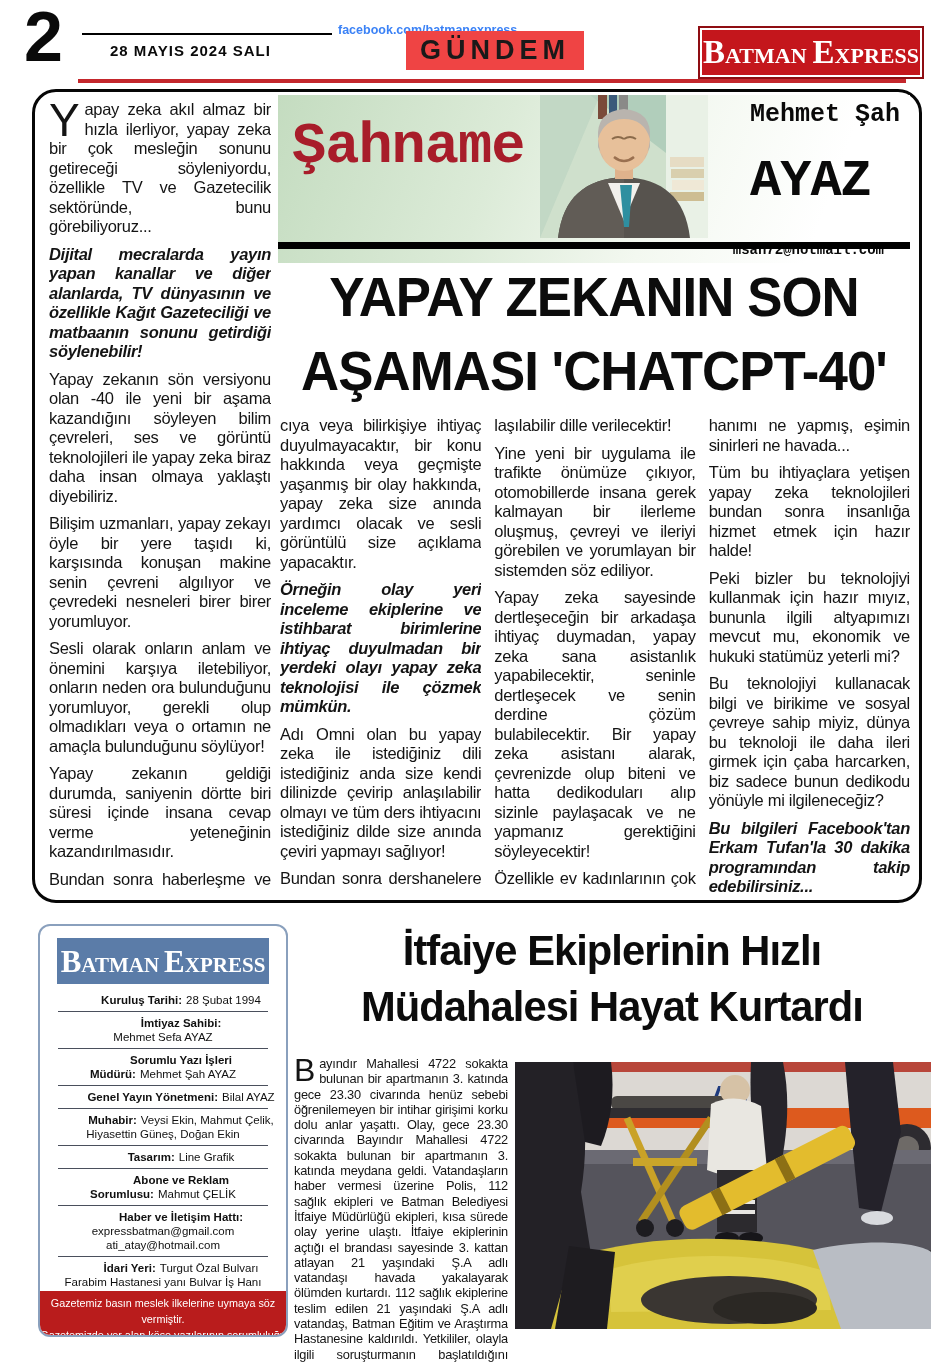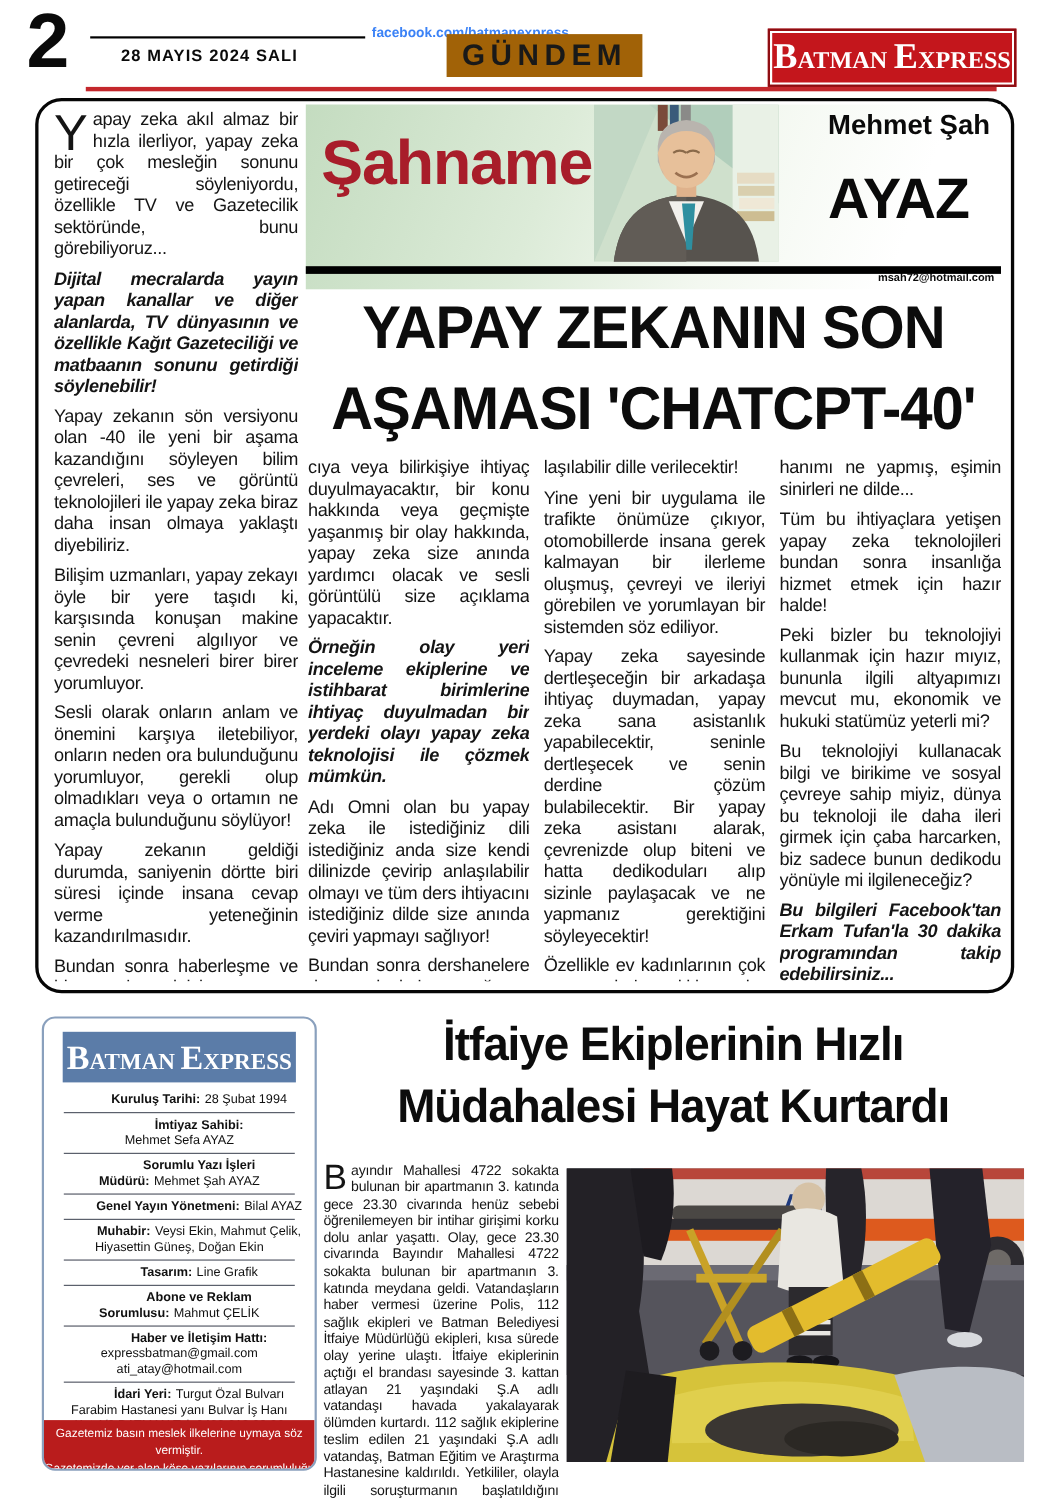--- a/index.html
+++ b/index.html
@@ -4,40 +4,40 @@
 <style>
   html,body{margin:0;padding:0;background:#ffffff;}
   #page{position:relative;width:951px;height:1364px;background:#ffffff;overflow:hidden;
         font-family:"Liberation Sans", sans-serif;color:#111;}
 
   
   .hdr-num{position:absolute;left:24px;top:2px;font-size:70px;font-weight:bold;line-height:1;color:#0a0a0a;}
   .hdr-rule-sm{position:absolute;left:82px;top:33px;width:250px;border-top:2.5px solid #000;}
   .hdr-fb{position:absolute;left:338px;top:23px;font-size:12.5px;font-weight:bold;color:#3b82f6;}
   .hdr-date{position:absolute;left:110px;top:42px;font-size:15px;font-weight:bold;letter-spacing:1px;color:#0a0a0a;}
-  .gundem{position:absolute;left:406px;top:31px;width:178px;height:39px;background:#a16207;
+  .gundem{position:absolute;left:406px;top:31px;width:178px;height:39px;background:#ef4444;
           display:flex;align-items:center;justify-content:center;font-size:27px;font-weight:600;
           letter-spacing:5px;color:#191919;}
   .logo-top{position:absolute;left:698px;top:26px;width:222px;height:49px;background:#c4161c;
             border:2px solid #8e0d12;box-shadow:inset 0 0 0 2px #ffffff;display:flex;align-items:center;
             justify-content:center;gap:6px;color:#fff;font-family:"Liberation Serif", serif;font-weight:bold;}
   .lw{display:inline-block;text-transform:uppercase;font-size:22px;line-height:1;}
   .lw::first-letter{font-size:33px;}
   .red-rule{position:absolute;left:78px;top:79px;width:828px;height:4px;background:#c4272c;}
 
   
   .sah-box{position:absolute;left:32px;top:89px;width:884px;height:808px;border:3px solid #060606;border-radius:24px;}
   .banner{position:absolute;left:243px;top:3px;width:632px;height:168px;overflow:hidden;
-          background:linear-gradient(110deg,#c4dcc0 0%,#dcebd8 35%,#f3f8f0 60%,#ffffff 85%);}
+          background:linear-gradient(110deg,#c4dcc0 0%,#dcebd8 35%,#f3f8f0 60%,#ffffff 85%);font-family:Liberation Mono, monospace;}
   .sah-title{position:absolute;left:14px;top:20px;font-size:57px;font-weight:bold;color:#a81d2a;letter-spacing:-1px;}
   .portrait{position:absolute;left:262px;top:0;width:168px;height:143px;}
   .author{position:absolute;right:10px;top:6px;text-align:left;color:#0a0a0a;}
   .author-first{font-size:25px;font-weight:bold;line-height:1.1;}
   .author-last{font-size:52px;font-weight:bold;line-height:0.95;letter-spacing:-1px;margin-top:28px;}
-  .author-email{position:absolute;right:6px;bottom:5px;font-size:10px;font-weight:bold;color:#0a0a0a;}
+  .author-email{position:absolute;right:26px;bottom:5px;font-size:14px;font-weight:bold;color:#0a0a0a;}
   .banner-bar{position:absolute;left:243px;top:150px;width:632px;height:7px;background:#000;}
 
   .intro-col{position:absolute;left:14px;top:8px;width:222px;height:792px;overflow:hidden;}
   .p-body{font-size:16.5px;line-height:19.5px;text-align:justify;margin:0 0 8px;letter-spacing:-0.3px;color:#141414;}
   .p-bold{font-weight:bold;font-style:italic;}
   .dc{float:left;font-size:46px;line-height:37px;padding:2px 5px 0 0;font-weight:normal;}
 
   .main-head{position:absolute;left:243px;top:168px;width:632px;text-align:center;margin:0;
              font-size:55px;line-height:74px;font-weight:bold;color:#0c0c0c;letter-spacing:-1px;
              transform:scaleX(0.96);transform-origin:50% 0;}
@@ -144,21 +144,21 @@
         <p class="p-body">Adı Omni olan bu yapay zeka ile istediğiniz dili istediğiniz anda size kendi dilinizde çevirip anlaşılabilir olmayı ve tüm ders ihtiyacını istediğiniz dilde size anında çeviri yapmayı sağlıyor!</p>
         <p class="p-body">Bundan sonra dershanelere de gerek kalmayacağı ve herkese yapay zeka sayesinde dersleri evinin içinde an-</p>
       </div>
       <div class="col">
         <p class="p-body">laşılabilir dille verilecektir!</p>
         <p class="p-body">Yine yeni bir uygulama ile trafikte önümüze çıkıyor, otomobillerde insana gerek kalmayan bir ilerleme oluşmuş, çevreyi ve ileriyi görebilen ve yorumlayan bir sistemden söz ediliyor.</p>
         <p class="p-body">Yapay zeka sayesinde dertleşeceğin bir arkadaşa ihtiyaç duymadan, yapay zeka sana asistanlık yapabilecektir, seninle dertleşecek ve senin derdine çözüm bulabilecektir. Bir yapay zeka asistanı alarak, çevrenizde olup biteni ve hatta dedikoduları alıp sizinle paylaşacak ve ne yapmanız gerektiğini söyleyecektir!</p>
         <p class="p-body">Özellikle ev kadınlarının çok arayıp bulamadıkları, bu akşam ne yapayım, eşime nasıl görüneyim, komşunun</p>
       </div>
       <div class="col">
-        <p class="p-body">hanımı ne yapmış, eşimin sinirleri ne dilde...</p>
+        <p class="p-body">hanımı ne yapmış, eşimin sinirleri ne havada...</p>
         <p class="p-body">Tüm bu ihtiyaçlara yetişen yapay zeka teknolojileri bundan sonra insanlığa hizmet etmek için hazır halde!</p>
         <p class="p-body">Peki bizler bu teknolojiyi kullanmak için hazır mıyız, bununla ilgili altyapımızı mevcut mu, ekonomik ve hukuki statümüz yeterli mi?</p>
         <p class="p-body">Bu teknolojiyi kullanacak bilgi ve birikime ve sosyal çevreye sahip miyiz, dünya bu teknoloji ile daha ileri girmek için çaba harcarken, biz sadece bunun dedikodu yönüyle mi ilgileneceğiz?</p>
         <p class="p-body p-bold">Bu bilgileri Facebook'tan Erkam Tufan'la 30 dakika programından takip edebilirsiniz...</p>
       </div>
     </div>
   </div>
 
   <div class="mast-box">
     <div class="m-logo">

